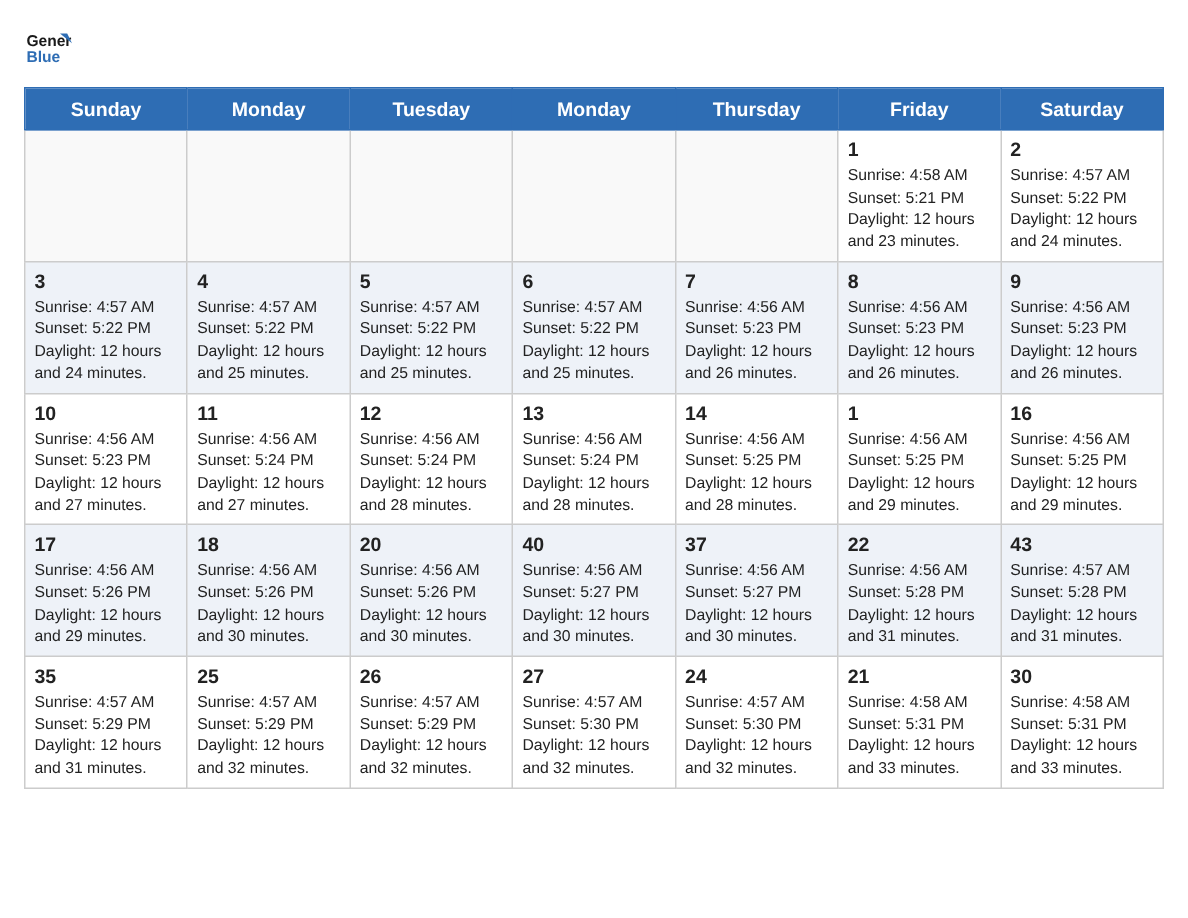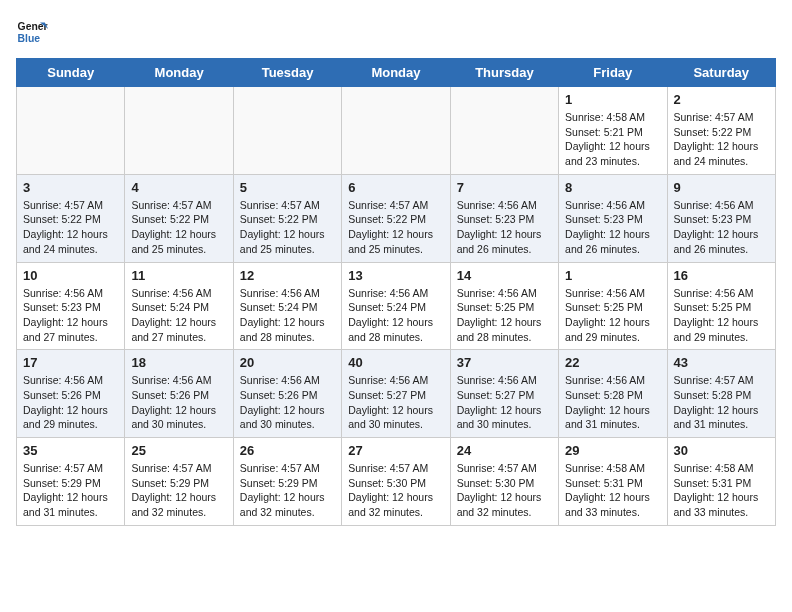--- a/index.html
+++ b/index.html
@@ -314,21 +314,21 @@
 and 32 minutes.</div>
         </td>
         <td>
           <span class="day-num">24</span>
           <div class="day-info" style="white-space: pre-line;">Sunrise: 4:57 AM
 Sunset: 5:30 PM
 Daylight: 12 hours
 and 32 minutes.</div>
         </td>
         <td>
-          <span class="day-num">29</span>
+          <span class="day-num">21</span>
           <div class="day-info" style="white-space: pre-line;">Sunrise: 4:58 AM
 Sunset: 5:31 PM
 Daylight: 12 hours
 and 33 minutes.</div>
         </td>
         <td>
           <span class="day-num">30</span>
           <div class="day-info" style="white-space: pre-line;">Sunrise: 4:58 AM
 Sunset: 5:31 PM
 Daylight: 12 hours

